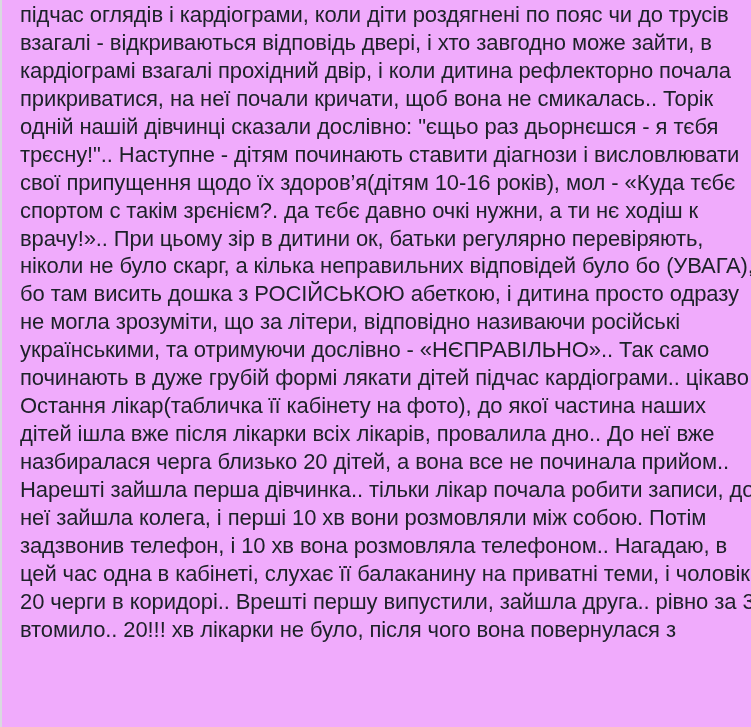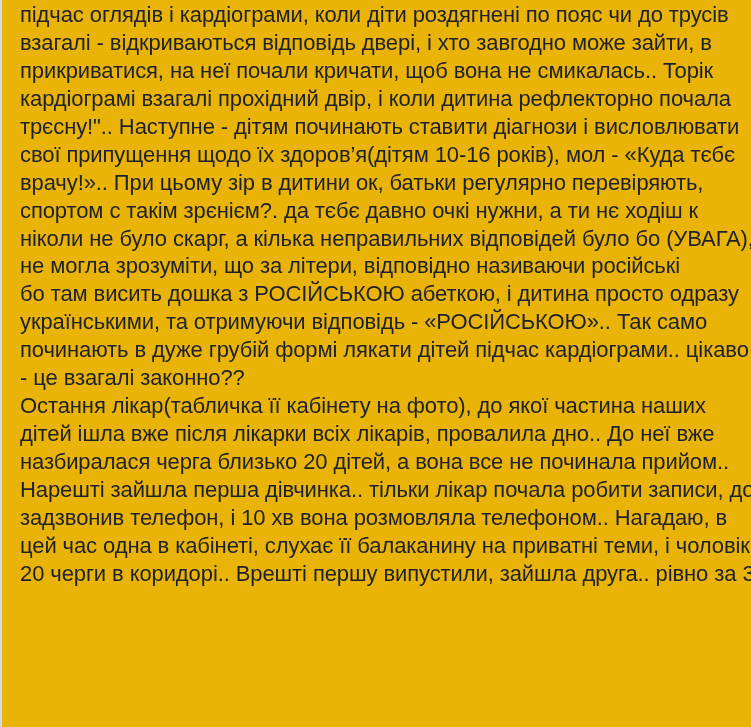--- a/index.html
+++ b/index.html
@@ -4,21 +4,21 @@
 <style>
   html, body {
     margin: 0;
     padding: 0;
     background: #ffffff;
   }
   .page {
     position: relative;
     width: 751px;
     height: 727px;
-    background: #eab308;
+    background: #f0abfc;
     overflow: hidden;
     box-sizing: border-box;
   }
   .left-rule {
     position: absolute;
     left: 0;
     top: 0;
     width: 2px;
     height: 727px;
     background: #d8dadf;
@@ -41,33 +41,35 @@
   }
 </style>
 </head>
 <body>
 
 <div class="page">
   <div class="left-rule"></div>
   <div class="post-text">
     <div class="text-line">підчас оглядів і кардіограми, коли діти роздягнені по пояс чи до трусів</div>
     <div class="text-line">взагалі - відкриваються відповідь двері, і хто завгодно може зайти, в</div>
+    <div class="text-line">кардіограмі взагалі прохідний двір, і коли дитина рефлекторно почала</div>
     <div class="text-line">прикриватися, на неї почали кричати, щоб вона не смикалась.. Торік</div>
-    <div class="text-line">кардіограмі взагалі прохідний двір, і коли дитина рефлекторно почала</div>
+    <div class="text-line">одній нашій дівчинці сказали дослівно: "єщьо раз дьорнєшся - я тєбя</div>
     <div class="text-line">трєсну!".. Наступне - дітям починають ставити діагнози і висловлювати</div>
     <div class="text-line">свої припущення щодо їх здоров’я(дітям 10-16 років), мол - «Куда тєбє</div>
+    <div class="text-line">спортом с такім зрєнієм?. да тєбє давно очкі нужни, а ти нє ходіш к</div>
     <div class="text-line">врачу!».. При цьому зір в дитини ок, батьки регулярно перевіряють,</div>
-    <div class="text-line">спортом с такім зрєнієм?. да тєбє давно очкі нужни, а ти нє ходіш к</div>
     <div class="text-line">ніколи не було скарг, а кілька неправильних відповідей було бо (УВАГА),</div>
+    <div class="text-line">бо там висить дошка з РОСІЙСЬКОЮ абеткою, і дитина просто одразу</div>
     <div class="text-line">не могла зрозуміти, що за літери, відповідно називаючи російські</div>
-    <div class="text-line">бо там висить дошка з РОСІЙСЬКОЮ абеткою, і дитина просто одразу</div>
-    <div class="text-line">українськими, та отримуючи відповідь - «РОСІЙСЬКОЮ».. Так само</div>
+    <div class="text-line">українськими, та отримуючи дослівно - «НЄПРАВІЛЬНО».. Так само</div>
     <div class="text-line">починають в дуже грубій формі лякати дітей підчас кардіограми.. цікаво</div>
-    <div class="text-line">- це взагалі законно??</div>
     <div class="text-line">Остання лікар(табличка її кабінету на фото), до якої частина наших</div>
     <div class="text-line">дітей ішла вже після лікарки всіх лікарів, провалила дно.. До неї вже</div>
     <div class="text-line">назбиралася черга близько 20 дітей, а вона все не починала прийом..</div>
     <div class="text-line">Нарешті зайшла перша дівчинка.. тільки лікар почала робити записи, до</div>
+    <div class="text-line">неї зайшла колега, і перші 10 хв вони розмовляли між собою. Потім</div>
     <div class="text-line">задзвонив телефон, і 10 хв вона розмовляла телефоном.. Нагадаю, в</div>
     <div class="text-line">цей час одна в кабінеті, слухає її балаканину на приватні теми, і чоловік</div>
     <div class="text-line">20 черги в коридорі.. Врешті першу випустили, зайшла друга.. рівно за 3</div>
+    <div class="text-line">втомило.. 20!!! хв лікарки не було, після чого вона повернулася з</div>
   </div>
 </div>
 
 </body></html>

